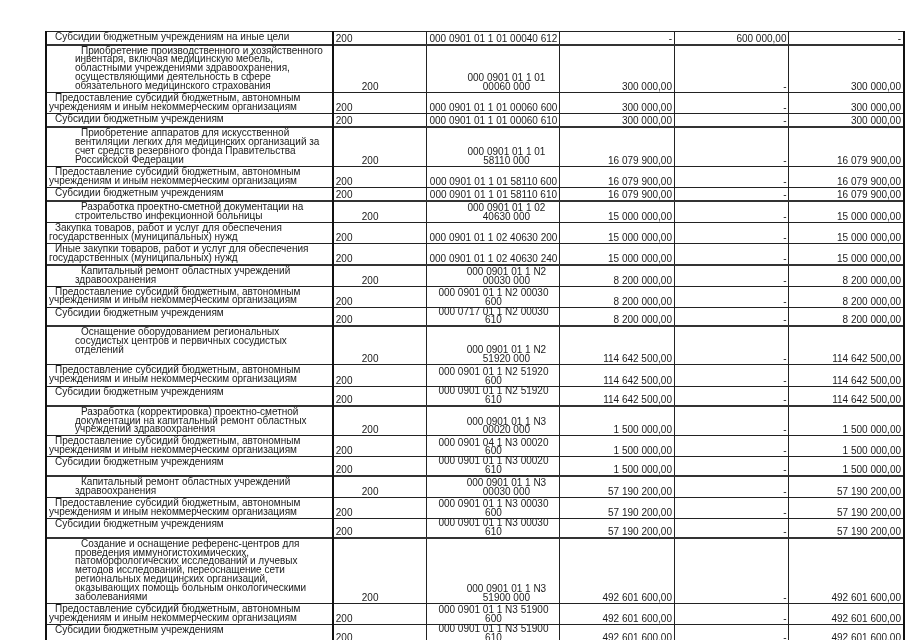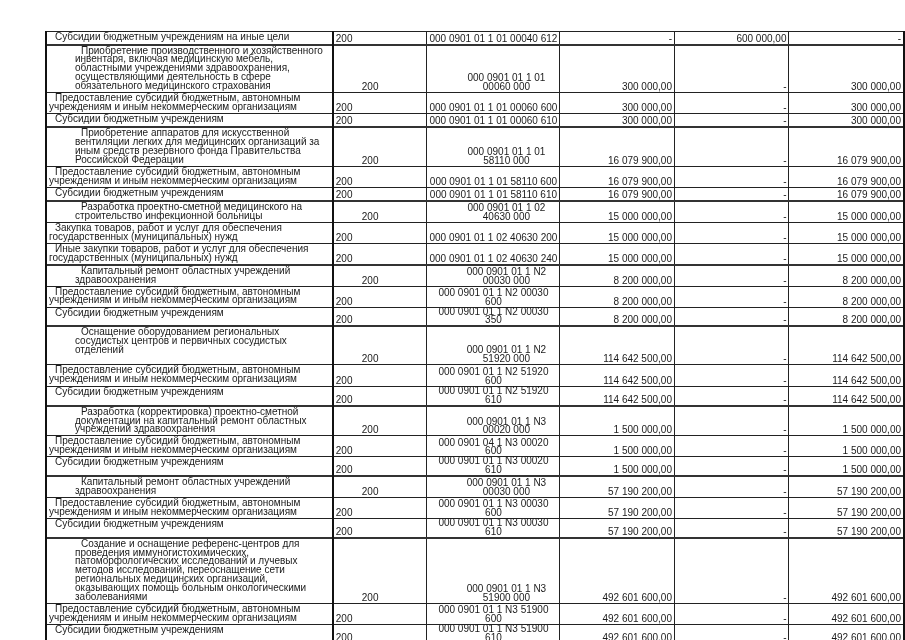--- a/index.html
+++ b/index.html
@@ -58,21 +58,21 @@
           <span style="text-indent: 6px;">Субсидии бюджетным учреждениям</span>
         </td>
         <td class="c-code"><span>200</span></td>
         <td class="c-csr"><span>000 0901 01 1 01 00060 610</span></td>
         <td class="c-v1"><span>300 000,00</span></td>
         <td class="c-v2"><span>-</span></td>
         <td class="c-v3"><span>300 000,00</span></td>
       </tr>
       <tr class="thick" style="height: 34px;">
         <td class="c-name">
-          <span style="text-indent: 6px;">Приобретение аппаратов для искусственной вентиляции легких для медицинских организаций за иным средств резервного фонда Правительства Российской Федерации</span>
+          <span style="text-indent: 6px;">Приобретение аппаратов для искусственной вентиляции легких для медицинских организаций за счет средств резервного фонда Правительства Российской Федерации</span>
         </td>
         <td class="c-code"><span>200</span></td>
         <td class="c-csr"><span>000 0901 01 1 01 58110 000</span></td>
         <td class="c-v1"><span>16 079 900,00</span></td>
         <td class="c-v2"><span>-</span></td>
         <td class="c-v3"><span>16 079 900,00</span></td>
       </tr>
       <tr style="height: 20px;">
         <td class="c-name">
           <span style="text-indent: 6px;">Предоставление субсидий бюджетным, автономным учреждениям и иным некоммерческим организациям</span>
@@ -88,21 +88,21 @@
           <span style="text-indent: 6px;">Субсидии бюджетным учреждениям</span>
         </td>
         <td class="c-code"><span>200</span></td>
         <td class="c-csr"><span>000 0901 01 1 01 58110 610</span></td>
         <td class="c-v1"><span>16 079 900,00</span></td>
         <td class="c-v2"><span>-</span></td>
         <td class="c-v3"><span>16 079 900,00</span></td>
       </tr>
       <tr class="thick" style="height: 20px;">
         <td class="c-name">
-          <span style="text-indent: 6px;">Разработка проектно-сметной медицинского на строительство инфекционной больницы</span>
+          <span style="text-indent: 6px;">Разработка проектно-сметной документации на строительство инфекционной больницы</span>
         </td>
         <td class="c-code"><span>200</span></td>
         <td class="c-csr"><span>000 0901 01 1 02 40630 000</span></td>
         <td class="c-v1"><span>15 000 000,00</span></td>
         <td class="c-v2"><span>-</span></td>
         <td class="c-v3"><span>15 000 000,00</span></td>
       </tr>
       <tr style="height: 17px;">
         <td class="c-name">
           <span style="text-indent: 6px;">Закупка товаров, работ и услуг для обеспечения государственных (муниципальных) нужд</span>
@@ -141,21 +141,21 @@
         <td class="c-csr"><span>000 0901 01 1 N2 00030 600</span></td>
         <td class="c-v1"><span>8 200 000,00</span></td>
         <td class="c-v2"><span>-</span></td>
         <td class="c-v3"><span>8 200 000,00</span></td>
       </tr>
       <tr style="height: 15px;">
         <td class="c-name">
           <span style="text-indent: 6px;">Субсидии бюджетным учреждениям</span>
         </td>
         <td class="c-code"><span>200</span></td>
-        <td class="c-csr"><span>000 0901 01 1 N2 00030 350</span></td>
+        <td class="c-csr"><span>000 0717 01 1 N2 00030 610</span></td>
         <td class="c-v1"><span>8 200 000,00</span></td>
         <td class="c-v2"><span>-</span></td>
         <td class="c-v3"><span>8 200 000,00</span></td>
       </tr>
       <tr class="thick" style="height: 38px;">
         <td class="c-name">
           <span style="text-indent: 6px;">Оснащение оборудованием региональных сосудистых центров и первичных сосудистых отделений</span>
         </td>
         <td class="c-code"><span>200</span></td>
         <td class="c-csr"><span>000 0901 01 1 N2 51920 000</span></td>

